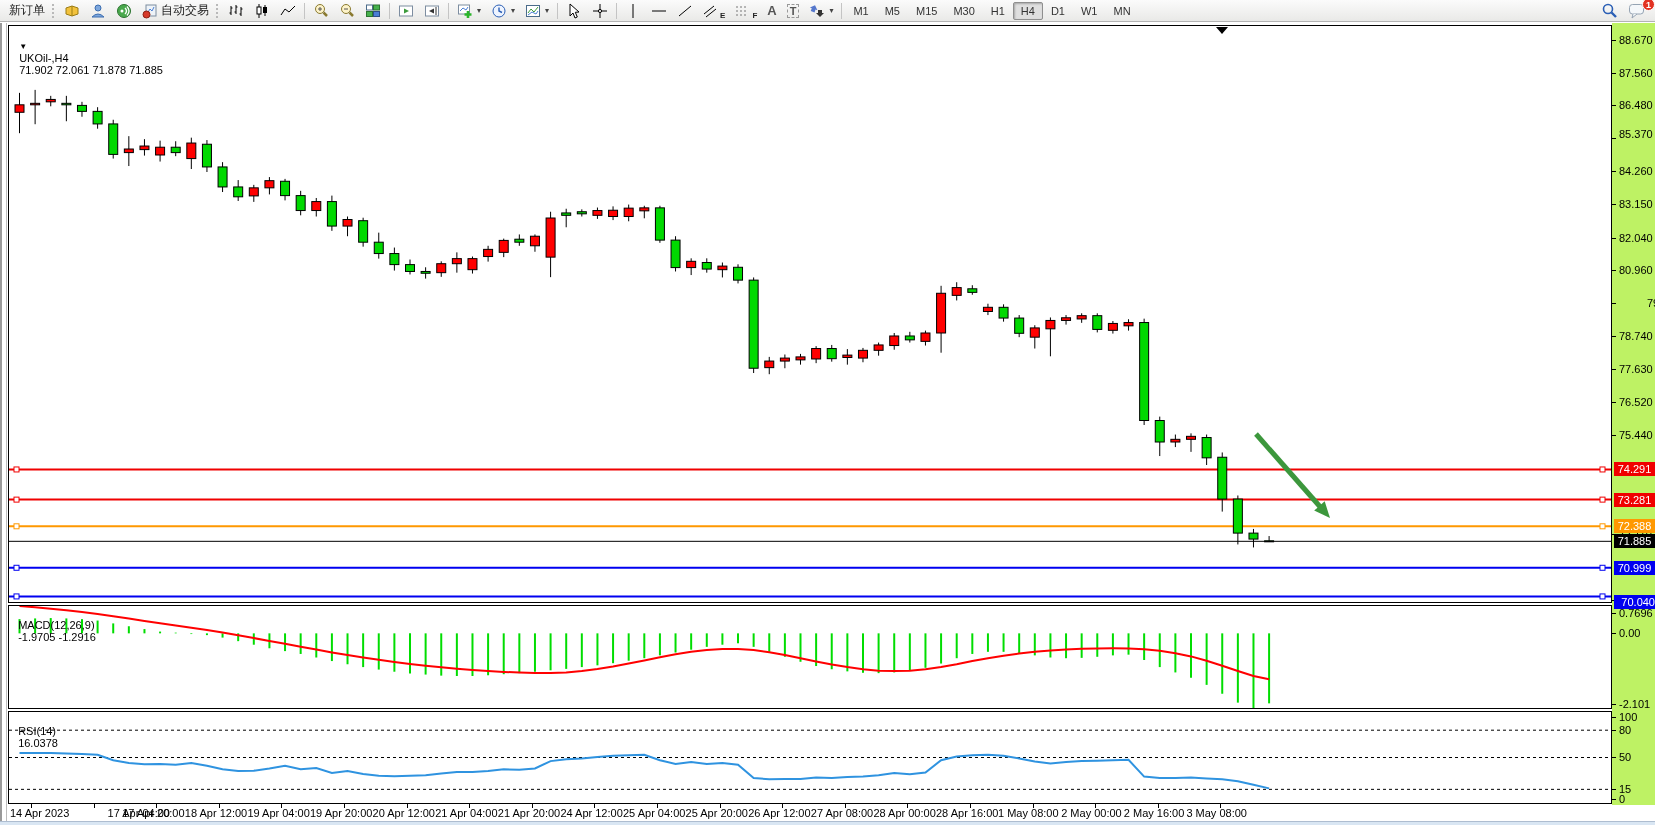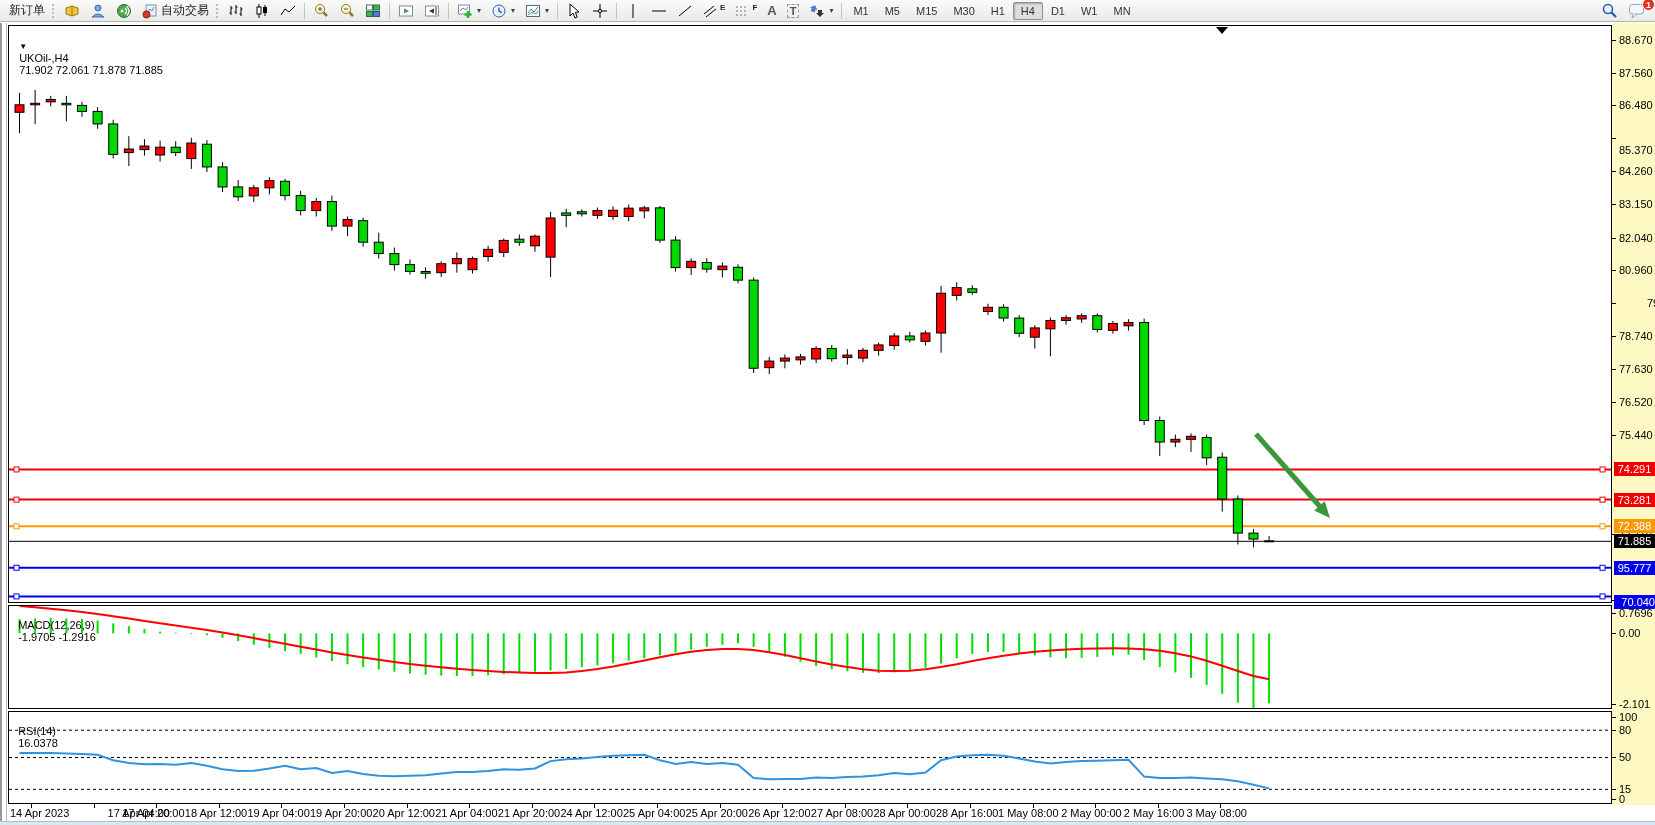--- a/index.html
+++ b/index.html
@@ -2,21 +2,21 @@
 <html><head>
 <meta charset="utf-8">
 <style>
   html,body{margin:0;padding:0;width:1655px;height:825px;overflow:hidden;background:#ffffff;
     font-family:"Liberation Sans","DejaVu Sans",sans-serif;-webkit-font-smoothing:none;}
   *{box-sizing:border-box;}
   
   #toolbar{position:absolute;left:0;top:0;width:1655px;height:22px;
     background:linear-gradient(#fbfbfb,#e9e9e7);border-bottom:1px solid #b3b3b3;
     display:flex;align-items:center;padding:0 4px;font-size:12px;color:#222;}
-  .tb-btn{height:20px;display:flex;align-items:center;gap:3px;padding:8px 4px;border:1px solid transparent;border-radius:2px;cursor:default;white-space:nowrap;}
+  .tb-btn{height:20px;display:flex;align-items:center;gap:3px;padding:0 4px;border:1px solid transparent;border-radius:2px;cursor:default;white-space:nowrap;}
   .tb-sep{width:1px;height:16px;background:#c4c4c4;margin:0 3px;flex:none;}
   .tb-grip{width:5px;height:14px;margin:0 2px;border-left:2px dotted #b9b9b9;flex:none;}
   .tf-btn{font-size:11px;color:#333;padding:1px 7px;height:18px;display:flex;align-items:center;border:1px solid transparent;border-radius:2px;}
   .tf-btn.active{background:#dfdfdf;border:1px solid #8f8f8f;box-shadow:inset 1px 1px 2px rgba(0,0,0,.25);}
   .caret{font-size:8px;color:#444;margin-left:1px;}
   #tb-spacer{flex:1;}
   .icon-letter{font-size:11px;font-weight:bold;color:#222;}
   #notif-wrap{position:relative;}
   #notif-badge{position:absolute;top:-4px;right:-5px;background:#e23222;color:#fff;font-size:9px;font-weight:bold;
     border-radius:7px;min-width:13px;height:13px;line-height:13px;text-align:center;border:1px solid #fff;}
@@ -26,21 +26,21 @@
   #panel-main{left:8px;top:25px;width:1604px;height:578px;}
   #panel-macd{left:8px;top:605px;width:1604px;height:104px;}
   #panel-rsi{left:8px;top:711px;width:1604px;height:93px;}
   .panel-label{position:absolute;font-size:11px;color:#000;z-index:5;white-space:pre;}
   #main-title{left:13px;top:28px;}
   #macd-title{left:12px;top:607px;}
   #rsi-title{left:12px;top:713px;}
   #shift-marker{position:absolute;left:1216px;top:27px;width:0;height:0;z-index:6;
     border-left:6px solid transparent;border-right:6px solid transparent;border-top:7px solid #000;}
   
-  #axis-col{position:absolute;left:1612px;top:23px;width:43px;height:782px;background:#fef9c3;}
+  #axis-col{position:absolute;left:1612px;top:23px;width:43px;height:782px;background:#bef264;}
   .tick-label{position:absolute;left:7px;font-size:11px;color:#000;white-space:nowrap;}
   .tick-mark{position:absolute;left:0px;width:4px;height:1px;background:#000;}
   .hline-label{position:absolute;left:2px;width:41px;height:14px;line-height:14px;text-align:center;
     font-size:11px;color:#fff;z-index:4;}
   
   #time-strip{position:absolute;left:8px;top:804px;width:1604px;height:17px;background:#fff;}
   .time-label{position:absolute;top:3px;font-size:11px;color:#000;white-space:nowrap;}
   .time-tick{position:absolute;top:0;width:1px;height:4px;background:#000;}
   #bottom-edge{position:absolute;left:0;top:821px;width:1655px;height:4px;background:#d9e6f3;border-top:1px solid #aebdd0;}
   svg{display:block;}
@@ -596,21 +596,21 @@
 </div>
 
 <div id="axis-col">
     <div class="tick-mark" style="top: 16.5px;"></div>
     <div class="tick-label" style="top: 10.5px;">88.670</div>
     <div class="tick-mark" style="top: 49.6524px;"></div>
     <div class="tick-label" style="top: 43.6524px;">87.560</div>
     <div class="tick-mark" style="top: 81.9087px;"></div>
     <div class="tick-label" style="top: 75.9087px;">86.480</div>
     <div class="tick-mark" style="top: 115.061px;"></div>
-    <div class="tick-label" style="top: 121px; text-align: right;">85.370</div>
+    <div class="tick-label" style="top: 105px; text-align: right;">85.370</div>
     <div class="tick-mark" style="top: 148.213px;"></div>
     <div class="tick-label" style="top: 142.213px;">84.260</div>
     <div class="tick-mark" style="top: 181.366px;"></div>
     <div class="tick-label" style="top: 175.366px;">83.150</div>
     <div class="tick-mark" style="top: 214.518px;"></div>
     <div class="tick-label" style="top: 208.518px;">82.040</div>
     <div class="tick-mark" style="top: 246.775px;"></div>
     <div class="tick-label" style="top: 240.775px;">80.960</div>
     <div class="tick-mark" style="top: 279.927px;"></div>
     <div class="tick-label" style="top: 273.927px; margin-left: 28px;">79.850</div>
@@ -623,21 +623,21 @@
     <div class="tick-mark" style="top: 411.64px;"></div>
     <div class="tick-label" style="top: 405.64px;">75.440</div>
     <div class="tick-mark" style="top: 511.098px;"></div>
     <div class="tick-label" style="top: 505.098px;">72.110</div>
     <div class="tick-mark" style="top: 576.506px;"></div>
     <div class="tick-label" style="top: 570.506px;">69.920</div>
     <div class="hline-label" style="top: 439.458px; background: rgb(240, 0, 0);">74.291</div>
     <div class="hline-label" style="top: 469.623px; background: rgb(240, 0, 0);">73.281</div>
     <div class="hline-label" style="top: 496.294px; background: rgb(255, 152, 0);">72.388</div>
     <div class="hline-label" style="top: 511.318px; background: rgb(0, 0, 0);">71.885</div>
-    <div class="hline-label" style="top: 537.78px; background: rgb(0, 0, 240);">95.777</div>
+    <div class="hline-label" style="top: 537.78px; background: rgb(0, 0, 240);">70.999</div>
     <div class="hline-label" style="top: 572px; background: rgb(0, 0, 240); text-align: right;">70.040</div>
     <div class="tick-mark" style="top: 589.5px;"></div>
     <div class="tick-label" style="top: 583.5px;">0.7696</div>
     <div class="tick-mark" style="top: 609.846px;"></div>
     <div class="tick-label" style="top: 603.846px;">0.00</div>
     <div class="tick-mark" style="top: 680.5px;"></div>
     <div class="tick-label" style="top: 674.5px;">-2.101</div>
     <div class="tick-mark" style="top: 693.5px;"></div>
     <div class="tick-label" style="top: 687.5px;">100</div>
     <div class="tick-mark" style="top: 706.7px;"></div>

